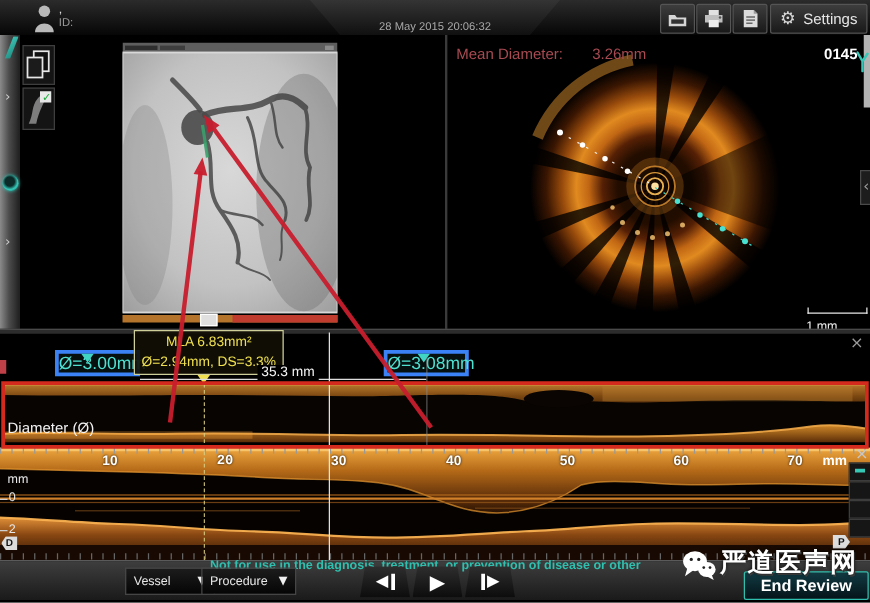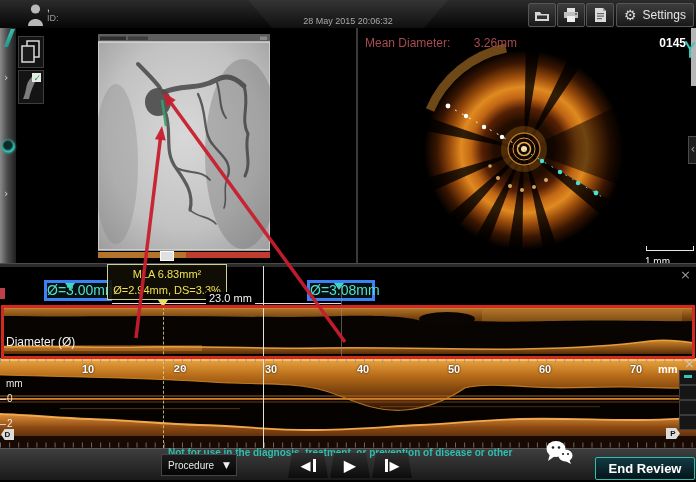--- a/index.html
+++ b/index.html
@@ -265,21 +265,21 @@
   <div class="abs ref-box" style="left:44px;width:62px;">Ø=3.00mm</div>
   <div class="abs tri tri-teal" style="left:65px;top:283px;"></div>
   <div id="mla-box" class="abs">
     <div>MLA 6.83mm²</div>
     <div>Ø=2.94mm, DS=3.3%</div>
   </div>
   <div class="abs tri tri-yellow" style="left:158px;top:300px;"></div>
   <div class="abs ref-box" style="left:307px;width:62px;">Ø=3.08mm</div>
   <div class="abs tri tri-teal" style="left:334px;top:283px;"></div>
   <div id="dim-line" class="abs"></div>
-  <div id="dim-text" class="abs">23.0 mm</div>
+  <div id="dim-text" class="abs">35.3 mm</div>
   <div id="band-close" class="abs glyph">×</div>
   <div id="edge-mark" class="abs"></div>
 
   <svg class="abs" style="left:2px;top:306px;" width="692" height="48" viewBox="0 0 692 48">
     <defs>
       <linearGradient id="tb" x1="0" y1="0" x2="0" y2="1">
         <stop offset="0%" stop-color="#c08030"></stop>
           <stop offset="60%" stop-color="#7a4610"></stop>
           <stop offset="100%" stop-color="#4a2808"></stop>
       </linearGradient>
@@ -364,20 +364,24 @@
       <line x1="345" y1="342" x2="171" y2="103"></line>
       <line x1="136" y1="338" x2="160.6" y2="137"></line>
     </g>
     <g fill="#c81e2e" opacity=".95">
       <polygon points="163,92 175.7,100.1 166.9,106.5"></polygon>
       <polygon points="162,126 165.8,140.6 154.9,139.2"></polygon>
     </g>
   </svg>
 
   <div id="bottombar" class="abs"></div>
+  <div class="abs dd" style="left:100px;width:58px;">
+    <span>Vessel</span>
+    <span class="glyph">▼</span>
+  </div>
   <div class="abs dd" style="left:161px;width:62px;text-align:right;">
     <span>Procedure</span>
     <span class="glyph">▼</span>
   </div>
   <div id="disclaimer" class="abs">Not for use in the diagnosis, treatment, or prevention of disease or other conditions.</div>
   <div class="abs pb-btn" style="left:288px;">
     <span class="glyph">◀</span>
     <span class="pb-bar"></span>
   </div>
   <div class="abs pb-btn" style="left:330px;">
@@ -392,14 +396,15 @@
   <svg id="wechat" class="abs" width="27" height="25">
     <ellipse cx="10" cy="9" rx="9.5" ry="8" fill="#fff"></ellipse>
     <path d="M4,14 L2,21 L9,16 Z" fill="#fff"></path>
     <circle cx="7" cy="7.5" r="1.3" fill="#222"></circle>
       <circle cx="13" cy="7.5" r="1.3" fill="#222"></circle>
     <ellipse cx="19.5" cy="15.5" rx="7" ry="6" fill="#fff"></ellipse>
     <path d="M23,19 L25,24 L18.5,20.5 Z" fill="#fff"></path>
     <circle cx="17" cy="14" r="1.1" fill="#222"></circle>
       <circle cx="22" cy="14" r="1.1" fill="#222"></circle>
   </svg>
+  <div id="watermark" class="abs">严道医声网</div>
 
 </div>
 
 </body></html>

